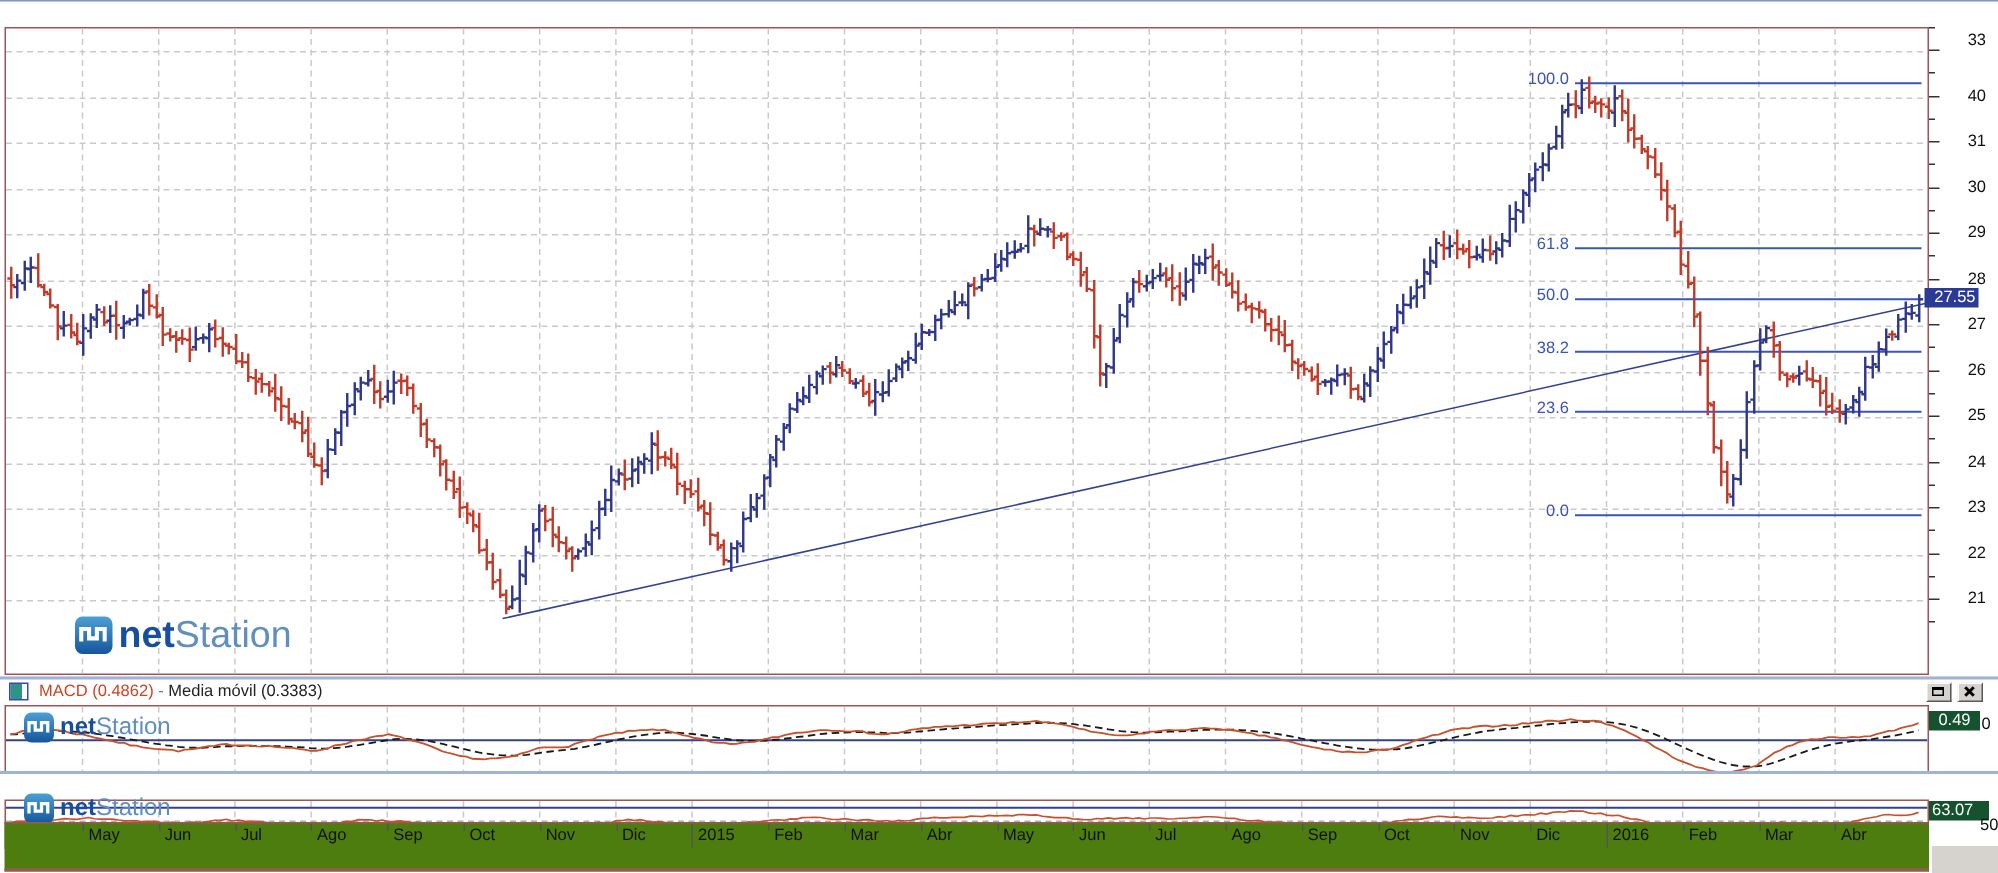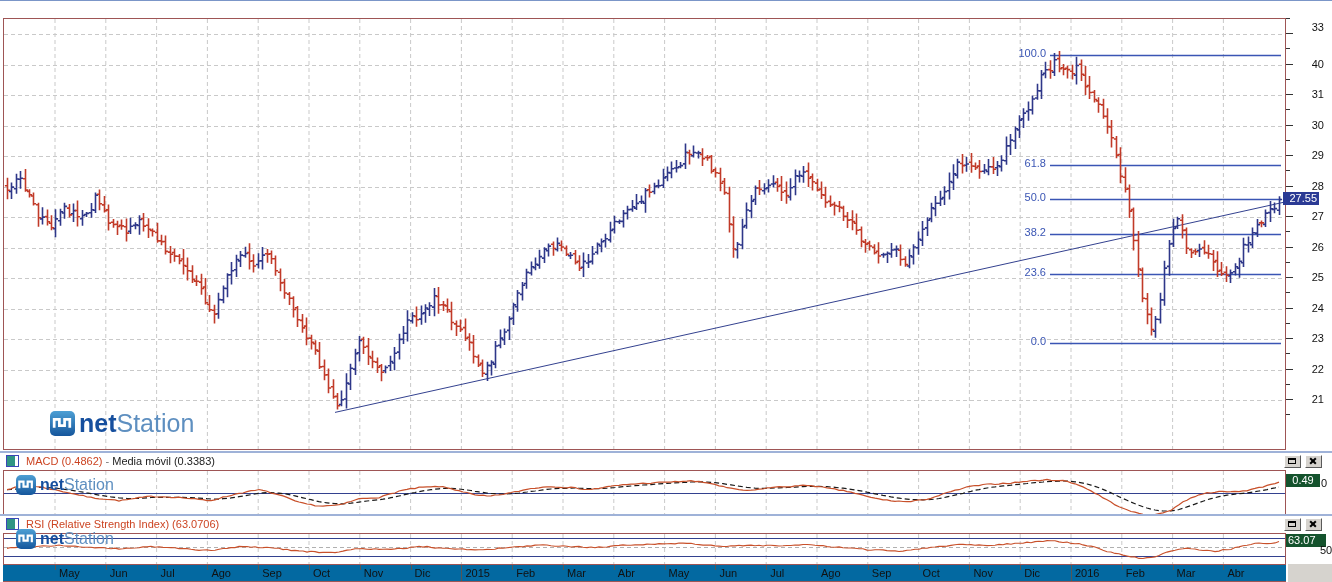--- a/index.html
+++ b/index.html
@@ -49,21 +49,21 @@
   .tag{
     position:absolute;font-size:11px;height:13px;line-height:13px;padding:0 2px;
     color:#fff;white-space:nowrap;
   }
   #tag-price{left:1283px;background:#2b3a94;width:32px;text-align:right;}
   .tag-red{background:#14532d;color:#fff;}
   .tag-black{background:#000;color:#ffdf9e;}
   .ax-side-label{position:absolute;font-size:11px;color:#111;}
   
   #xaxis{
-    position:absolute;left:3px;top:48px;width:1283px;height:19px;background:#0369a1;
+    position:absolute;left:3px;top:32px;width:1283px;height:33px;background:#4d7c0f;
     border-top:1px solid #9e5555;border-bottom:2px solid #9e5555;box-sizing:border-box;overflow:hidden;
   }
   .month-label{position:absolute;top:2px;font-size:11px;color:#111;}
   .month-tick{position:absolute;top:0;width:1px;height:5px;background:#555;}
   .year-tick{position:absolute;top:0;width:1px;height:16px;background:#555;}
   #xaxis-right-fill{position:absolute;left:1288px;top:48px;width:44px;height:21px;background:#d6d3ce;}
   
   .watermark{position:absolute;display:flex;align-items:center;gap:4px;pointer-events:none;}
   .wm-icon{border-radius:5px;background:linear-gradient(180deg,#4d9fd4,#15569c);position:relative;}
   .wm-text{white-space:nowrap;}
@@ -257,32 +257,20 @@
       </div>
       <div class="wm-text"><span class="wm-bold">net</span><span class="wm-reg">Station</span></div>
     </div>
 
     <div class="tag tag-red" style="left:1286px;top:21px;width:30px;">0.49</div>
     <div class="tag tag-black" style="left:1344px;top:35px;width:30px;">0.34</div>
     <div class="ax-side-label" style="left:1321px;top:24px;">0</div>
   </div>
 
   <div class="window" id="win-rsi">
-    <div class="titlebar">
-      <div class="appicon"></div>
-      <div class="title-text"><span class="t-red">RSI (Relative Strength Index) (63.0706)</span></div>
-      <div class="winbtns">
-        <div class="wbtn">
-            <div class="glyph-max"></div>
-          </div>
-        <div class="wbtn">
-            <div class="glyph-close"></div>
-          </div>
-      </div>
-    </div>
 
     <div class="plot-frame" id="rsi-plot">
       <svg id="rsi-svg" width="1281" height="31">
           <line x1="51" y1="0" x2="51" y2="31" stroke="#c9c9c9" stroke-width="1" stroke-dasharray="4,3"></line>
           <line x1="101.8" y1="0" x2="101.8" y2="31" stroke="#c9c9c9" stroke-width="1" stroke-dasharray="4,3"></line>
           <line x1="152.6" y1="0" x2="152.6" y2="31" stroke="#c9c9c9" stroke-width="1" stroke-dasharray="4,3"></line>
           <line x1="203.39999999999998" y1="0" x2="203.39999999999998" y2="31" stroke="#c9c9c9" stroke-width="1" stroke-dasharray="4,3"></line>
           <line x1="254.2" y1="0" x2="254.2" y2="31" stroke="#c9c9c9" stroke-width="1" stroke-dasharray="4,3"></line>
           <line x1="305" y1="0" x2="305" y2="31" stroke="#c9c9c9" stroke-width="1" stroke-dasharray="4,3"></line>
           <line x1="355.79999999999995" y1="0" x2="355.79999999999995" y2="31" stroke="#c9c9c9" stroke-width="1" stroke-dasharray="4,3"></line>

